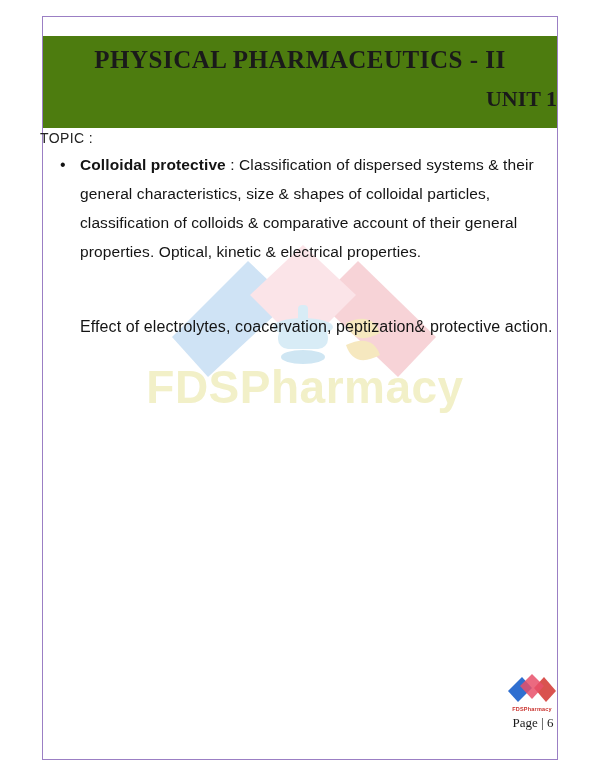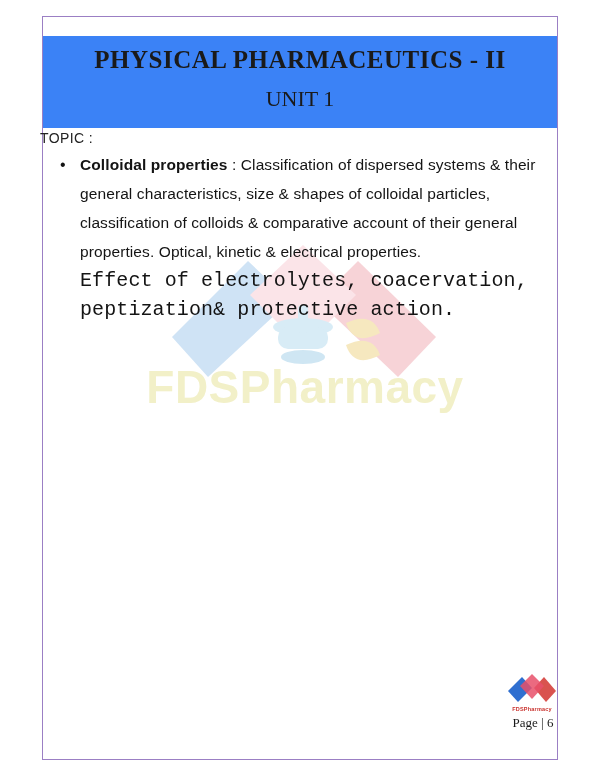--- a/index.html
+++ b/index.html
@@ -36,21 +36,21 @@
     pointer-events: none;
   }
 
   
   .header-band {
     position: absolute;
     left: 43px;
     top: 36px;
     width: 514px;
     height: 92px;
-    background: #3b82f6;
+    background: #4d7c0f;
     box-sizing: border-box;
   }
 
   .header-title {
     position: absolute;
     left: 0;
     top: 10px;
     width: 514px;
     text-align: center;
     font-family: "Liberation Serif", serif;
@@ -58,24 +58,24 @@
     font-weight: bold;
     letter-spacing: 0.5px;
     color: #1a1a1a;
     font-variant: small-caps;
   }
   .header-subtitle {
     position: absolute;
     left: 0;
     top: 50px;
     width: 514px;
-    text-align: center;
+    text-align: right;
     font-family: "Liberation Serif", serif;
     font-size: 22px;
-    font-weight: normal;
+    font-weight: bold;
     color: #1a1a1a;
   }
 
   .topic-label {
     position: absolute;
     left: 40px;
     top: 130px;
     font-family: Liberation Sans, sans-serif;
     font-size: 14px;
     color: #222222;
@@ -104,26 +104,27 @@
     left: 2px;
     top: 0;
     font-size: 16px;
     color: #141414;
   }
   .term {
     font-weight: bold;
   }
 
   .para {
-    font-family: Liberation Mono, monospace;
-    font-size: 20px;
+    font-family: Liberation Sans, sans-serif;
+    font-size: 16px;
     line-height: 29px;
     color: #141414;
     padding-left: 22px;
     letter-spacing: 0.1px;
+    margin-top: 46px;
   }
 
   
   .watermark {
     position: absolute;
     left: 150px;
     top: 205px;
     width: 310px;
     height: 270px;
     pointer-events: none;
@@ -213,21 +214,21 @@
 
   <div class="header-band">
     <div class="header-title">PHYSICAL PHARMACEUTICS - II</div>
     <div class="header-subtitle">UNIT 1</div>
   </div>
 
   <div class="topic-label">TOPIC :</div>
 
   <div class="content">
     <div class="bullet-item">
-      <span class="term">Colloidal properties</span><span> : </span><span>Classification of dispersed systems &amp; their general characteristics, size &amp; shapes of colloidal particles, classification of colloids &amp; comparative account of their general properties. Optical, kinetic &amp; electrical properties.</span>
+      <span class="term">Colloidal protective</span><span> : </span><span>Classification of dispersed systems &amp; their general characteristics, size &amp; shapes of colloidal particles, classification of colloids &amp; comparative account of their general properties. Optical, kinetic &amp; electrical properties.</span>
     </div>
     <div class="para">Effect of electrolytes, coacervation, peptization&amp; protective action.</div>
   </div>
 
   <div class="footer-logo">
     <svg width="52" height="34" viewBox="0 0 52 34">
       <path d="M12,30 L2,19 L16,5 L26,16 Z" fill="#2f6fd0"></path>
       <path d="M28,16 L38,5 L50,19 L40,30 Z" fill="#d9534f"></path>
       <path d="M26,2 L38,14 L26,27 L14,14 Z" fill="#e8506a" opacity="0.85"></path>
     </svg>

